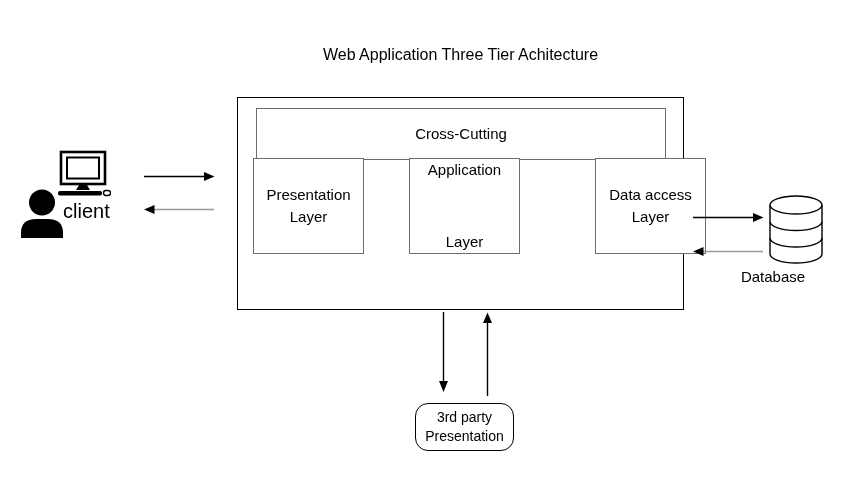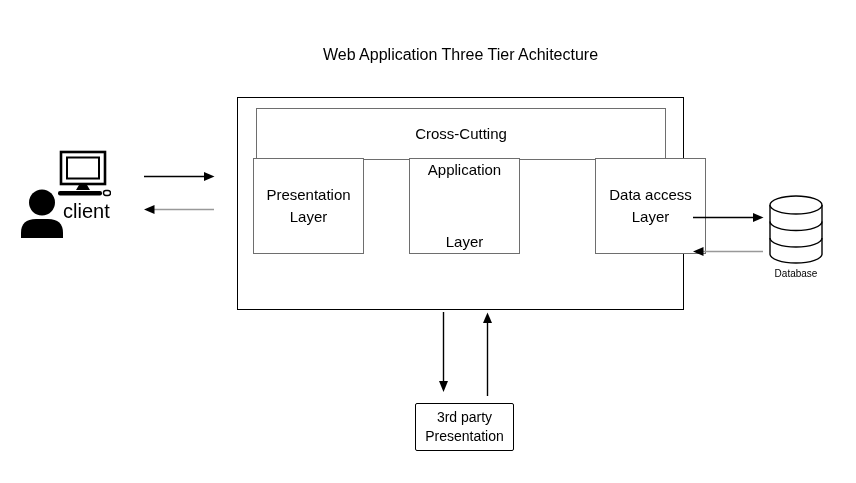--- a/index.html
+++ b/index.html
@@ -42,35 +42,35 @@
   }
   .cross-cutting{left:256px;top:108px;width:410px;height:52px;text-align:right;}
   .layer{top:158px;width:111px;height:96px;flex-direction:column;}
   .layer-presentation{left:253px;}
   .layer-application{left:409px;justify-content:space-between;}
   .layer-data-access{left:555px;margin-left:40px;}
   .layer span{display:block;}
   .third-party-box{
     left:415px;top:403px;width:99px;height:48px;
     border:1.5px solid var(--ink);
-    border-radius:2px;
+    border-radius:13px;
     background:var(--background);
     box-sizing:border-box;
     display:flex;flex-direction:column;align-items:center;justify-content:center;
     font-size:14px;line-height:19px;text-align:center;
   }
   .client-label{
     left:63px;top:200px;
     font-size:20px;
     white-space:nowrap;
   }
   .db-label{
-    left:763px;top:268px;width:66px;
+    left:740px;top:268px;width:66px;
     text-align:center;
-    font-size:10px;
+    font-size:15px;
     white-space:nowrap;
   }
   svg{display:block;}
 </style>
 </head>
 <body>
 
 <div class="canvas">
 
   <div class="abs page-title">Web Application Three Tier Achitecture</div>

